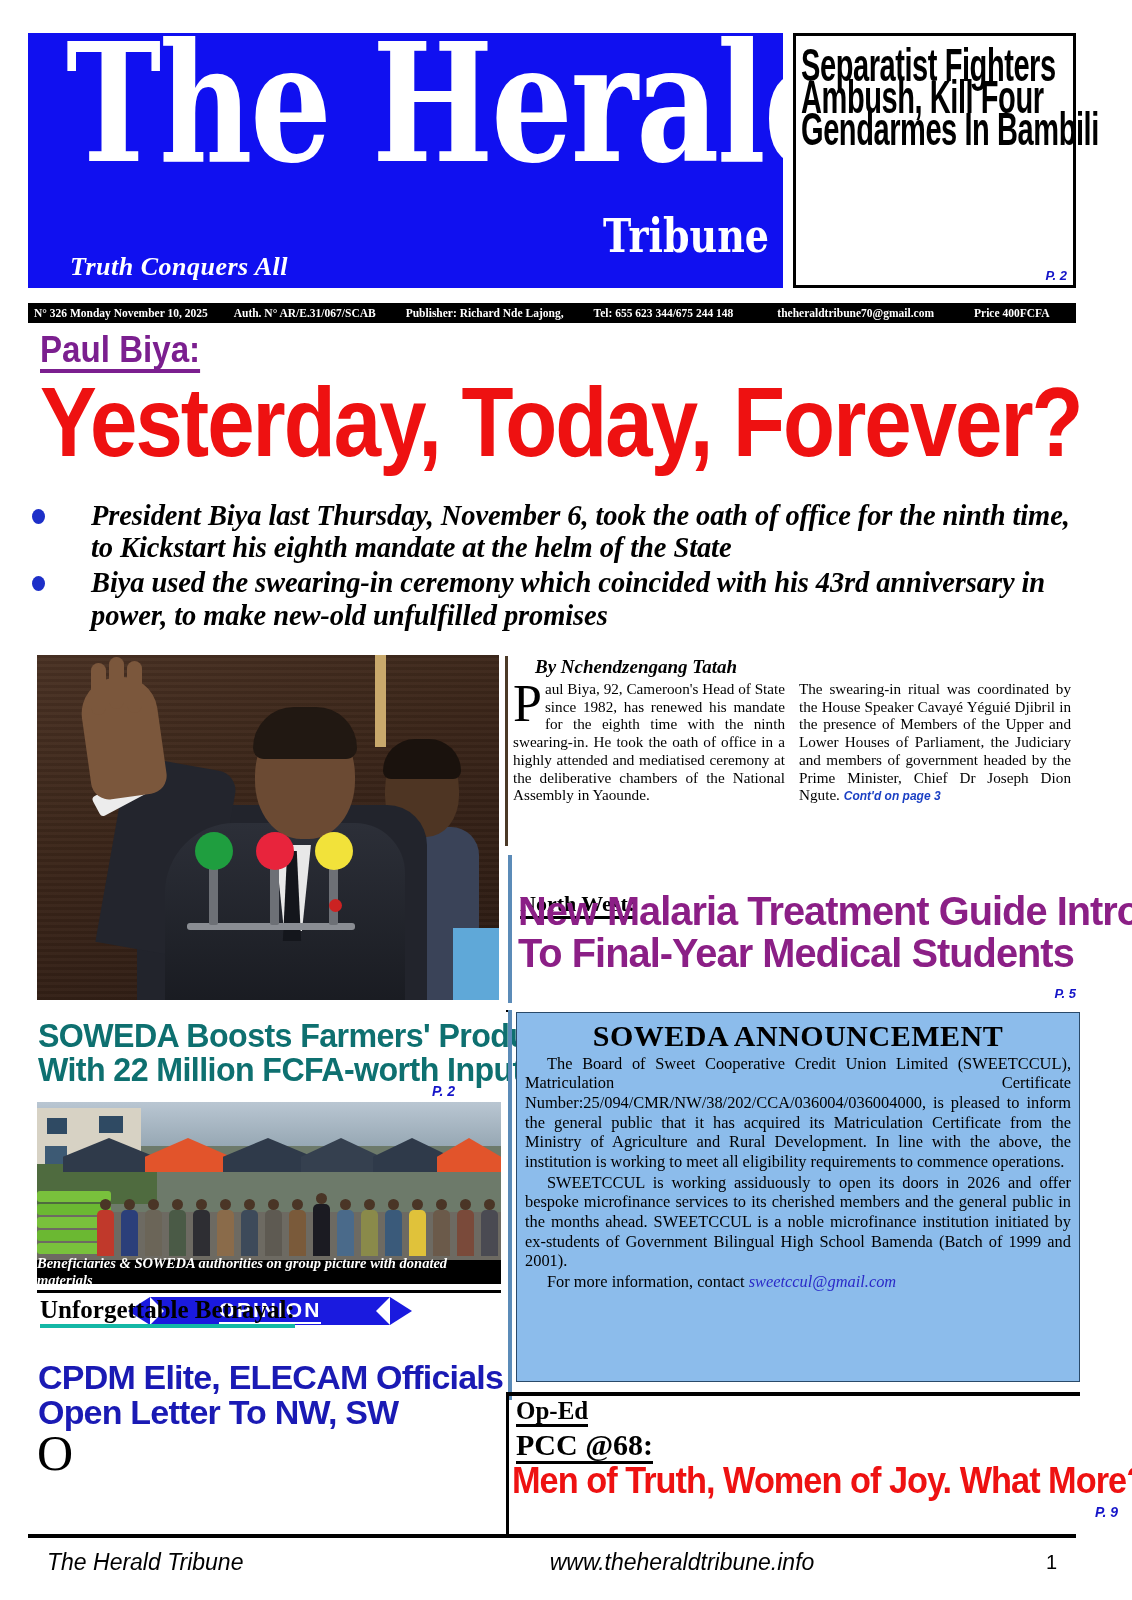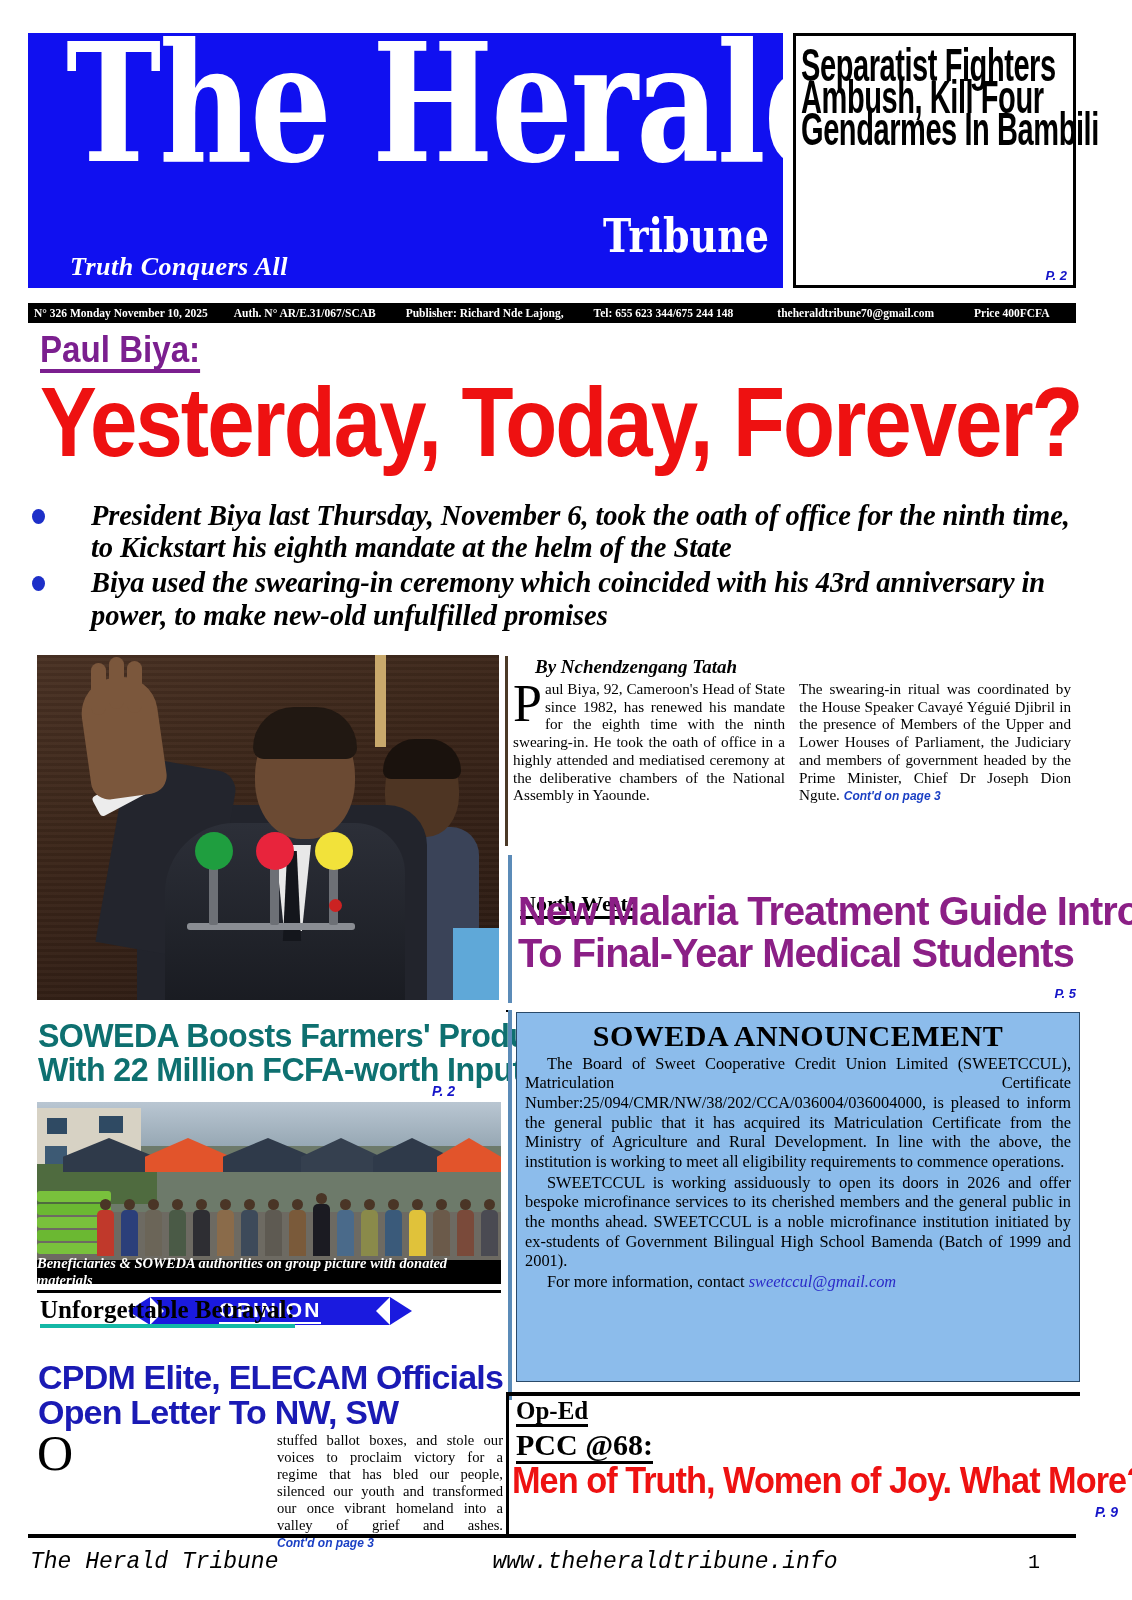--- a/index.html
+++ b/index.html
@@ -302,23 +302,23 @@
     position:absolute;right:14px;top:1504px;
     font-family:"Liberation Sans", sans-serif;font-weight:bold;font-style:italic;
     font-size:14px;color:#1414c8;
   }
   .colsep{position:absolute;left:506px;top:1392px;width:3px;height:142px;background:#000;}
   .colsep2{position:absolute;left:506px;top:1010px;width:3px;height:2px;background:#000;}
 
   
   .foot-rule{position:absolute;left:28px;top:1534px;width:1048px;height:4px;background:#000;}
   .footer{
-    position:absolute;left:16px;top:1542px;width:1048px;height:40px;
+    position:absolute;left:33px;top:1542px;width:1048px;height:40px;
     display:flex;align-items:center;
-    font-family:Liberation Mono, monospace;font-style:italic;font-size:23px;
+    font-family:Liberation Sans, sans-serif;font-style:italic;font-size:23px;
   }
   .f-left{width:380px;padding-left:14px;}
   .f-mid{flex:1;text-align:center;}
   .f-right{width:120px;text-align:right;padding-right:24px;font-style:normal;font-size:20px;}
 </style>
 </head>
 <body>
 
 <div class="page">
 
@@ -530,24 +530,20 @@
 
   <div class="op-kicker">Unforgettable Betrayal:</div>
   <div class="op-head">
     <div>CPDM Elite, ELECAM Officials</div>
     <div>Open Letter To NW, SW</div>
   </div>
   <div class="op-cols">
     <div class="op-col">
       <span class="op-drop">O</span>
     </div>
-    <div class="op-col">
-      <span>stuffed ballot boxes, and stole our voices to proclaim victory for a regime that has bled our people, silenced our youth and transformed our once vibrant homeland into a valley of grief and ashes.</span>
-      <span class="contd">Cont'd on page 3</span>
-    </div>
   </div>
 
   <div class="sa-leftline"></div>
   <div class="sa-box">
     <div class="sa-title">SOWEDA ANNOUNCEMENT</div>
     <p class="sa-p">The Board of Sweet Cooperative Credit Union Limited (SWEETCCUL), Matriculation Certificate Number:25/094/CMR/NW/38/202/CCA/036004/036004000, is pleased to inform the general public that it has acquired its Matriculation Certificate from the Ministry of Agriculture and Rural Development. In line with the above, the institution is working to meet all eligibility requirements to commence operations.</p>
     <p class="sa-p">SWEETCCUL is working assiduously to open its doors in 2026 and offer bespoke microfinance services to its cherished members and the general public in the months ahead. SWEETCCUL is a noble microfinance institution initiated by ex-students of Government Bilingual High School Bamenda (Batch of 1999 and 2001).</p>
     <p class="sa-p"><span>For more information, contact </span><span class="sa-mail">sweetccul@gmail.com</span></p>
   </div>
 

